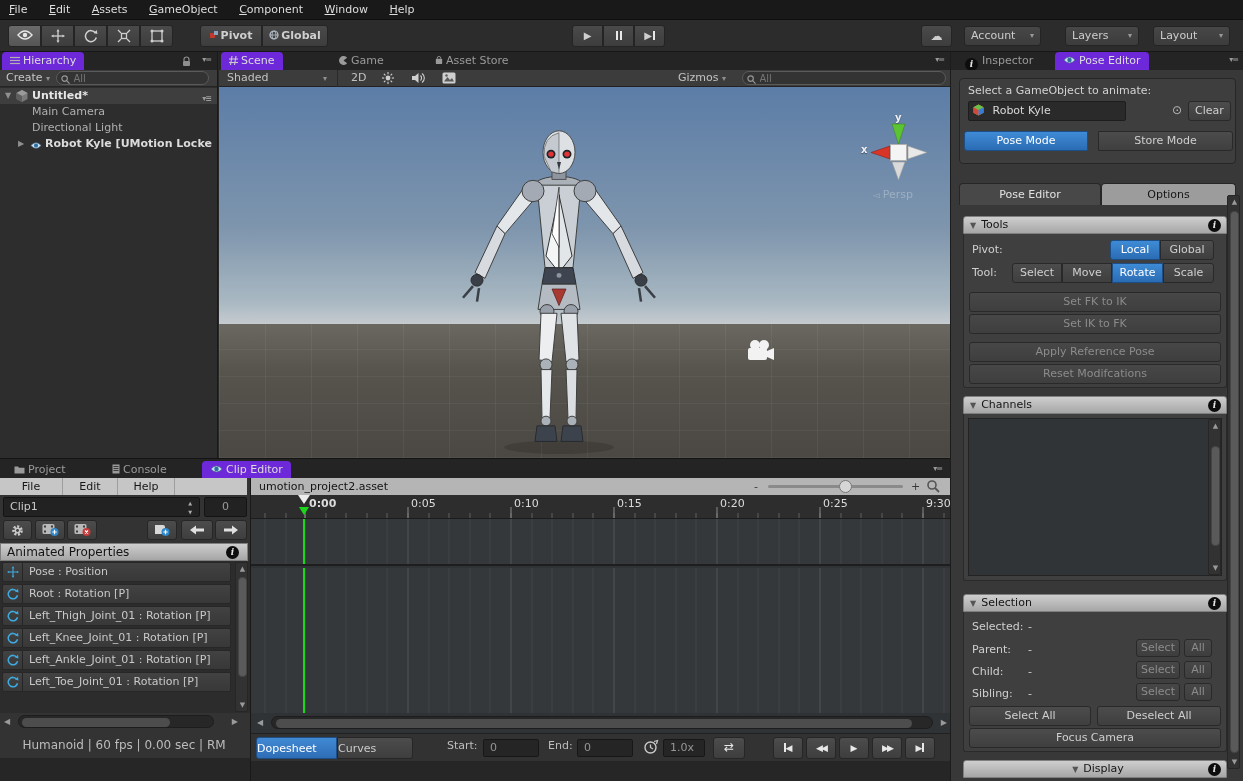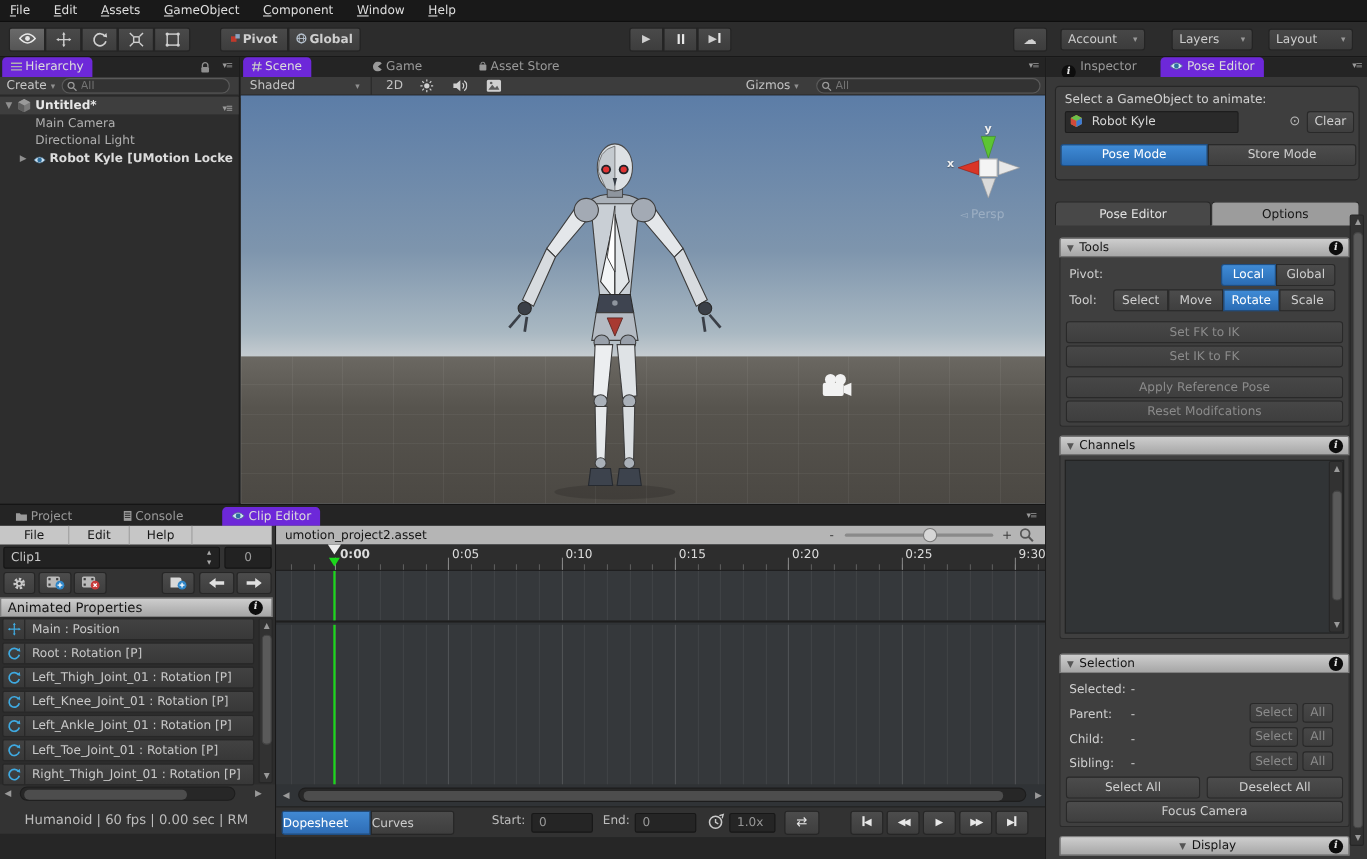--- a/index.html
+++ b/index.html
@@ -378,21 +378,21 @@
         <span style="margin:0 5px 0 4px;"><svg width="11" height="12" viewBox="0 0 12 13" style="vertical-align:-2px;">
               <path d="M6 0.5 L11.5 3.5 V9.5 L6 12.5 L0.5 9.5 V3.5 Z" fill="#d9892f"></path>
               <path d="M6 0.5 L11.5 3.5 L6 6.5 L0.5 3.5 Z" fill="#6abf4b"></path>
               <path d="M6 6.5 V12.5 L0.5 9.5 V3.5 Z" fill="#d04a3a"></path>
               <path d="M6 6.5 V12.5 L11.5 9.5 V3.5 Z" fill="#3a7bd5"></path>
             </svg></span>
         <span>Robot Kyle</span>
       </div>
       <span style="position:absolute;left:212px;top:24px;color:#b8b8b8;font-size:12px;">⊙</span>
       <div class="btn" style="left:228px;top:22px;width:43px;height:20px;line-height:18px;"><span>Clear</span></div>
-      <div class="seg sel" style="left:4px;top:52px;width:134px;border-radius:3px 0 0 3px;"><span>Pose Mode</span></div>
+      <div class="seg sel" style="left:4px;top:52px;width:124px;border-radius:3px 0 0 3px;"><span>Pose Mode</span></div>
       <div class="seg" style="left:138px;top:52px;width:135px;border-radius:0 3px 3px 0;"><span>Store Mode</span></div>
     </div>
 
     <div class="subtab" style="left:8px;width:142px;top:113px;background:#484848;color:#e2e2e2;"><span>Pose Editor</span></div>
     <div class="subtab" style="left:150px;width:135px;top:113px;background:#9c9c9c;color:#161616;"><span>Options</span></div>
 
     <div class="sechdr" style="left:12px;top:94px;width:264px;top:146px;">
       <span class="tri">▼</span><span>Tools</span>
       <span class="icon-info" style="right:5px;top:2px;"></span>
     </div>
@@ -550,21 +550,21 @@
   <div style="position:absolute;left:0;top:83px;width:250px;height:152px;background:#2c2c2c;">
 
     <div class="prow nw" style="top:1px;">
       <span class="picon"><svg width="12" height="12" viewBox="0 0 14 14" style="margin-top:3px;">
             <g stroke="#3fa9e0" stroke-width="1.3">
               <line x1="7" y1="2" x2="7" y2="12"></line>
               <line x1="2" y1="7" x2="12" y2="7"></line>
             </g>
             <path d="M7 0 L5.5 2.5 H8.5 Z M7 14 L5.5 11.5 H8.5 Z M0 7 L2.5 5.5 V8.5 Z M14 7 L11.5 5.5 V8.5 Z" fill="#3fa9e0"></path>
           </svg></span>
-      <span class="plabel">Main : Position</span>
+      <span class="plabel">Pose : Position</span>
     </div>
     <div class="prow nw" style="top:23px;">
       <span class="picon"><svg width="12" height="12" viewBox="0 0 14 14" style="margin-top:3px;">
             <path d="M11.5 4 A5.5 5.5 0 1 0 12.3 8.5" fill="none" stroke="#3fa9e0" stroke-width="1.8"></path>
             <path d="M12.8 1 L13.4 5.2 L9.4 4 Z" fill="#3fa9e0"></path>
           </svg></span>
       <span class="plabel">Root : Rotation [P]</span>
     </div>
     <div class="prow nw" style="top:45px;">
       <span class="picon"><svg width="12" height="12" viewBox="0 0 14 14" style="margin-top:3px;">
@@ -586,27 +586,20 @@
             <path d="M12.8 1 L13.4 5.2 L9.4 4 Z" fill="#3fa9e0"></path>
           </svg></span>
       <span class="plabel">Left_Ankle_Joint_01 : Rotation [P]</span>
     </div>
     <div class="prow nw" style="top:111px;">
       <span class="picon"><svg width="12" height="12" viewBox="0 0 14 14" style="margin-top:3px;">
             <path d="M11.5 4 A5.5 5.5 0 1 0 12.3 8.5" fill="none" stroke="#3fa9e0" stroke-width="1.8"></path>
             <path d="M12.8 1 L13.4 5.2 L9.4 4 Z" fill="#3fa9e0"></path>
           </svg></span>
       <span class="plabel">Left_Toe_Joint_01 : Rotation [P]</span>
-    </div>
-    <div class="prow nw" style="top:133px;">
-      <span class="picon"><svg width="12" height="12" viewBox="0 0 14 14" style="margin-top:3px;">
-            <path d="M11.5 4 A5.5 5.5 0 1 0 12.3 8.5" fill="none" stroke="#3fa9e0" stroke-width="1.8"></path>
-            <path d="M12.8 1 L13.4 5.2 L9.4 4 Z" fill="#3fa9e0"></path>
-          </svg></span>
-      <span class="plabel">Right_Thigh_Joint_01 : Rotation [P]</span>
     </div>
     <div class="vscroll" style="right:2px;top:1px;height:150px;">
       <span class="sarr" style="top:2px;">▲</span>
       <div class="vthumb" style="top:14px;height:100px;"></div>
       <span class="sarr" style="bottom:2px;">▼</span>
     </div>
   </div>
 
   <div class="hscroll" style="left:0;top:236px;width:248px;">
     <span class="harr" style="left:4px;">◀</span>

